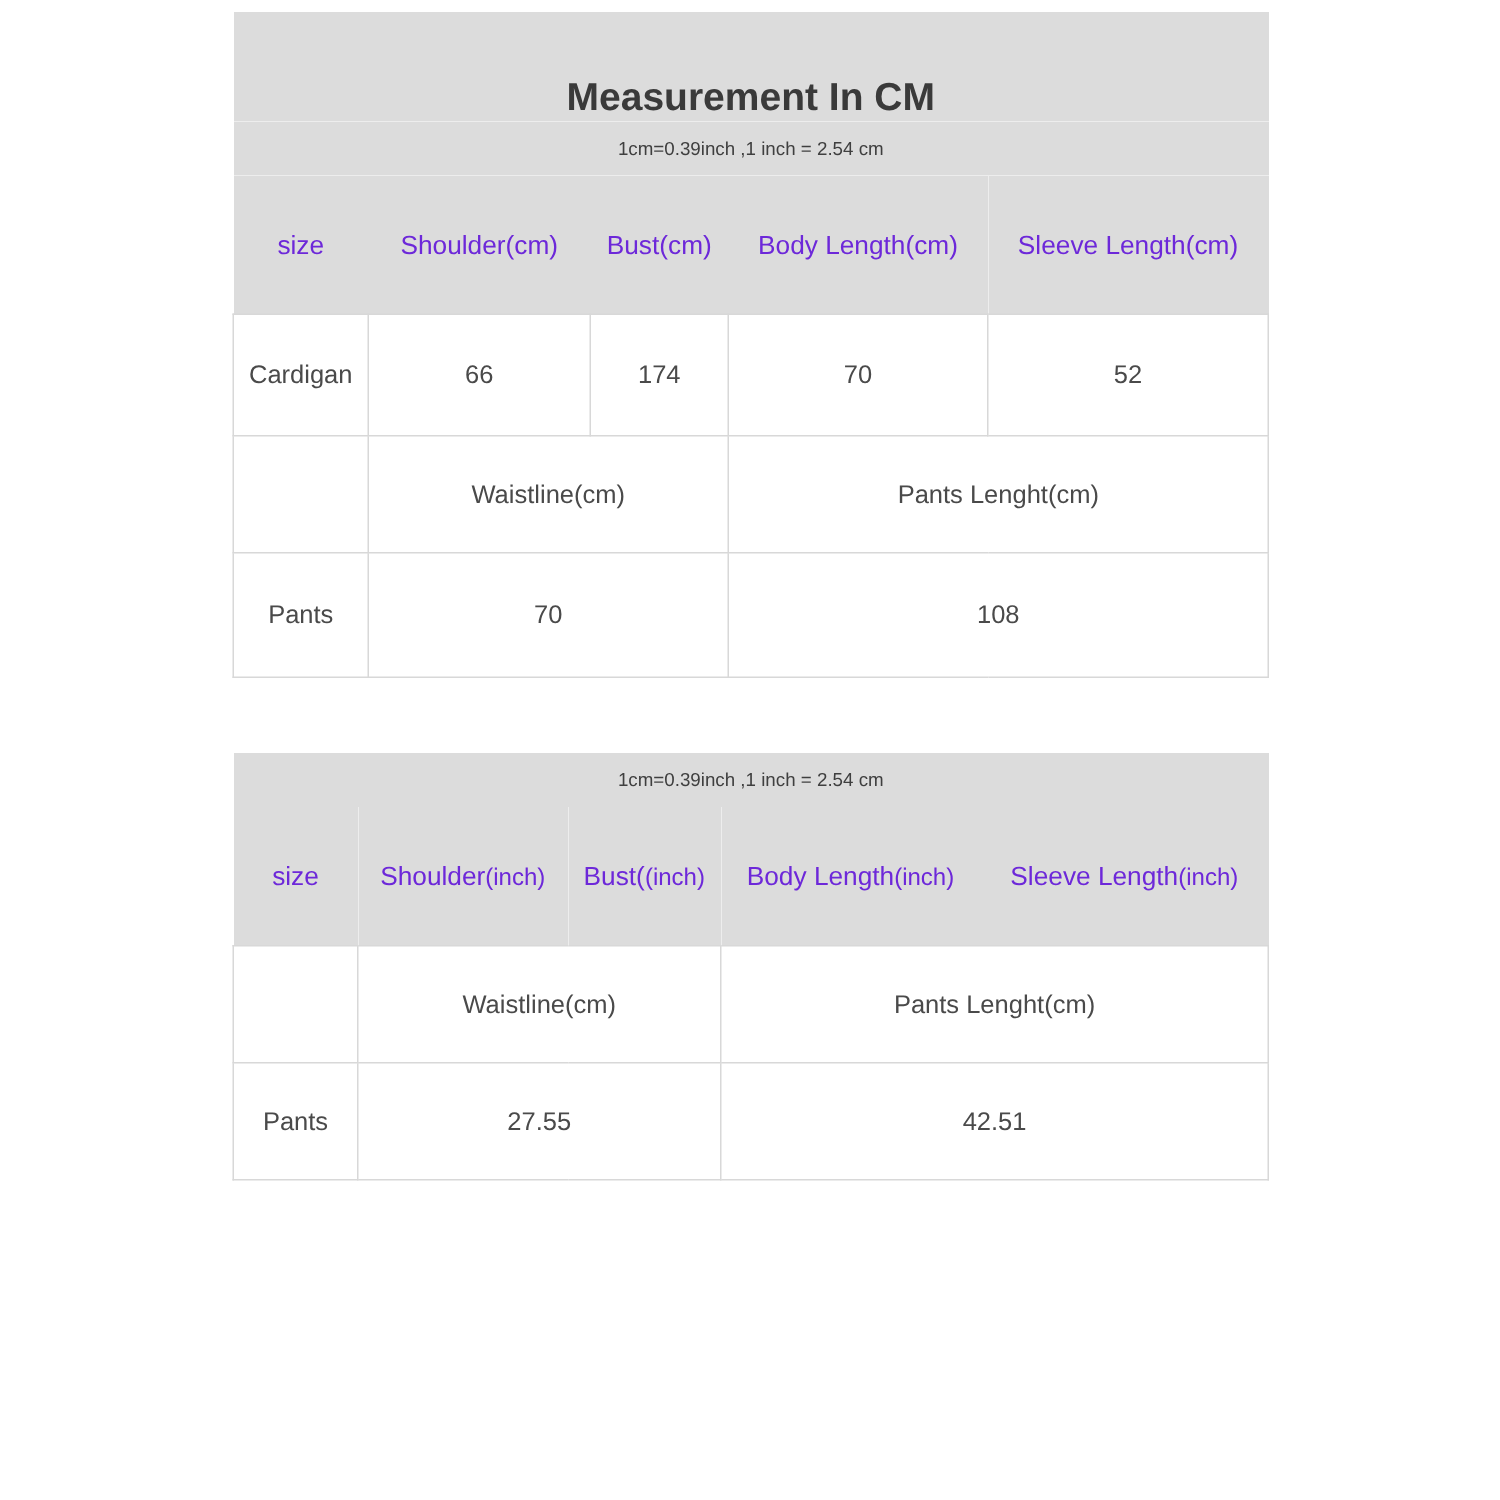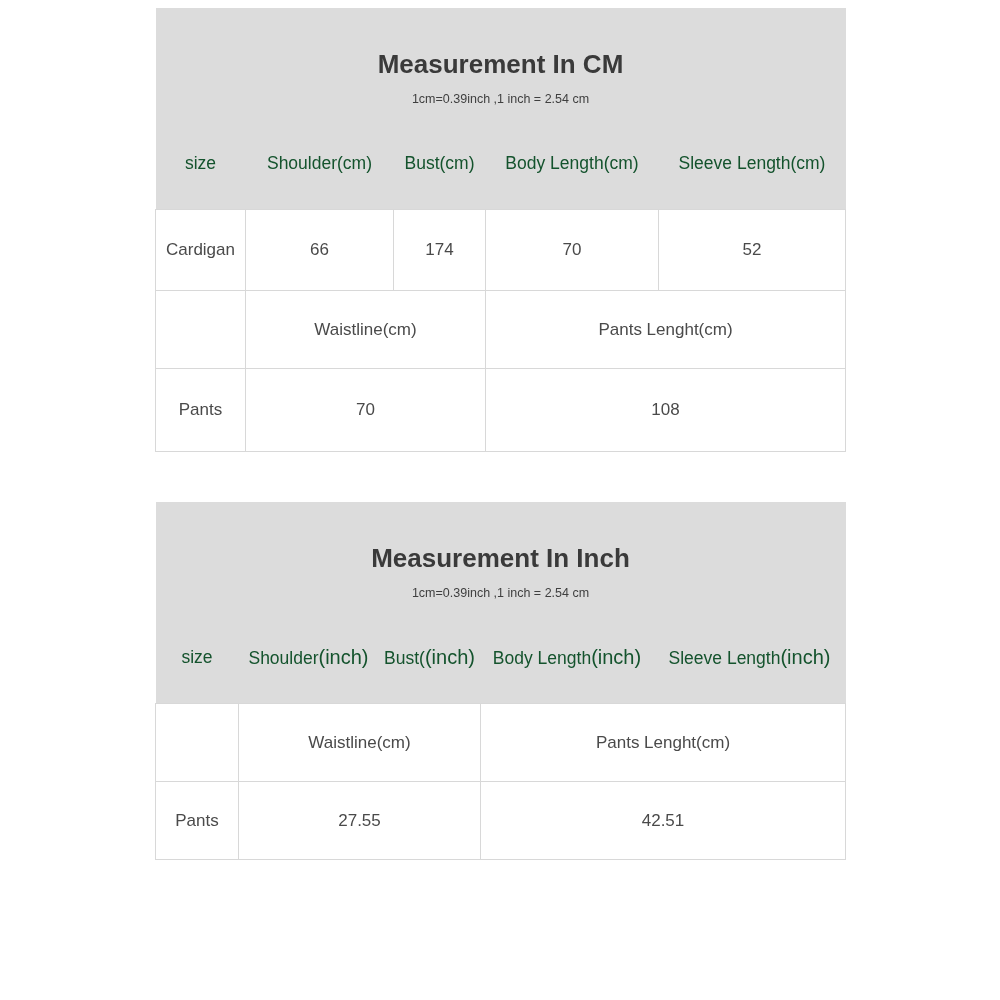--- a/index.html
+++ b/index.html
@@ -38,23 +38,23 @@
   }
   td.subtitle-cell {
     height: 34px;
     font-size: 12.5px;
     color: #3f3f3f;
     vertical-align: middle;
   }
   tr.colhead td {
     height: 90px;
     font-size: 17.5px;
-    color: #14532d;
+    color: #6d28d9;
   }
-  tr.colhead td .unit { font-size: 20px; text-align: right; }
+  tr.colhead td .unit { font-size: 16px; text-align: right; }
   
   tr.body-row td {
     border: 1px solid #c4b5fd;
     font-size: 17px;
     color: #4a4a4a;
     background: #ffffff;
   }
   tr.row-h78 td { height: 78px; }
   tr.row-h75 td { height: 75px; }
   tr.row-h80 td { height: 80px; }
@@ -121,23 +121,20 @@
   <table class="size-table">
     <colgroup>
       <col style="width:83px">
         <col style="width:140px">
         <col style="width:102px">
         <col style="width:173px">
         <col style="width:192px">
     </colgroup>
     <tbody>
       <tr class="gray">
-        <td colspan="5" class="title-cell" style="background: rgb(220, 220, 220);">Measurement In Inch</td>
-      </tr>
-      <tr class="gray">
         <td colspan="5" class="subtitle-cell" style="background: rgb(220, 220, 220);">1cm=0.39inch ,1 inch = 2.54 cm</td>
       </tr>
       <tr class="gray colhead">
         <td style="background: rgb(220, 220, 220);"><span>size</span></td>
         <td style="background: rgb(220, 220, 220);"><span>Shoulder</span><span class="unit">(inch)</span></td>
         <td style="background: rgb(220, 220, 220);"><span>Bust(</span><span class="unit">(inch)</span></td>
         <td style="background: rgb(220, 220, 220);"><span>Body Length</span><span class="unit">(inch)</span></td>
         <td style="background: rgb(220, 220, 220);"><span>Sleeve Length</span><span class="unit">(inch)</span></td>
       </tr>
       <tr class="body-row row-h75">

